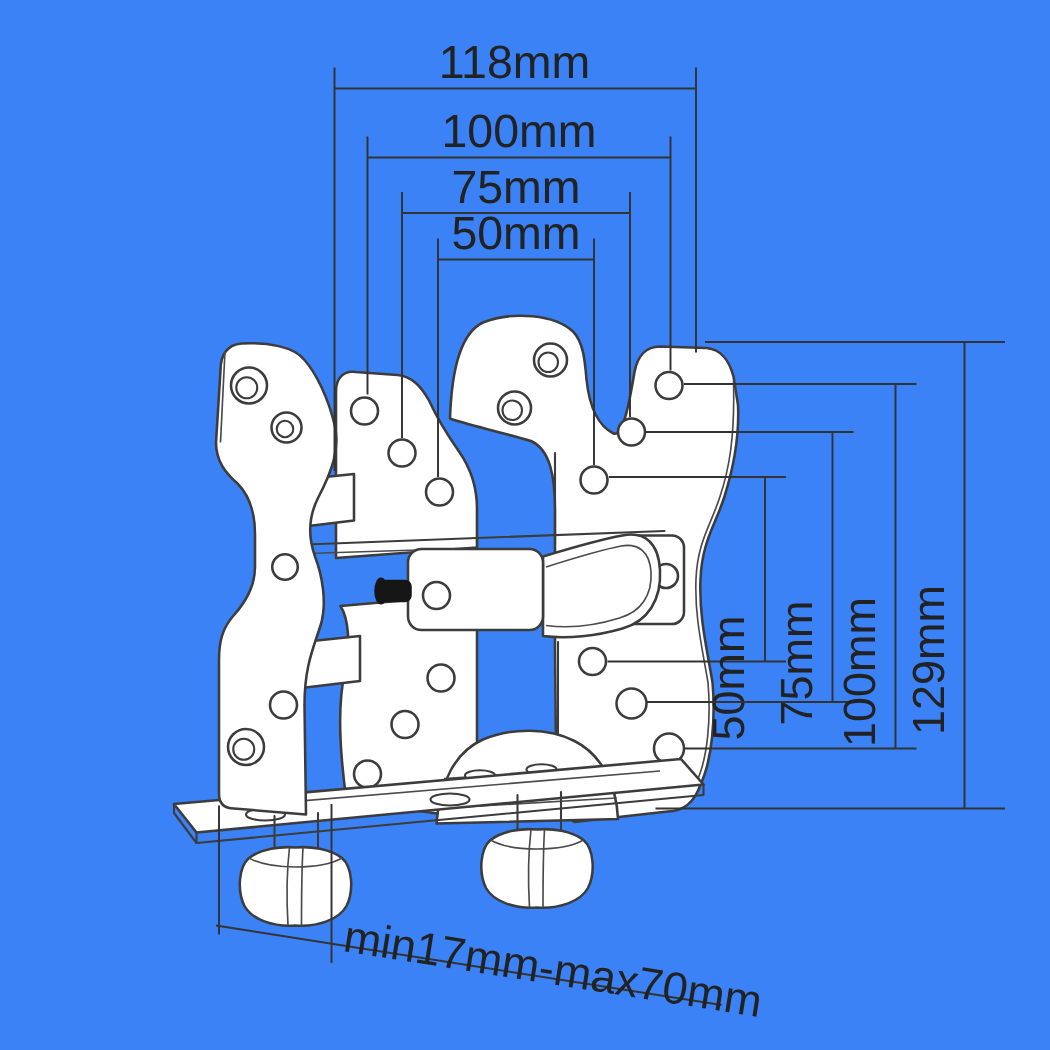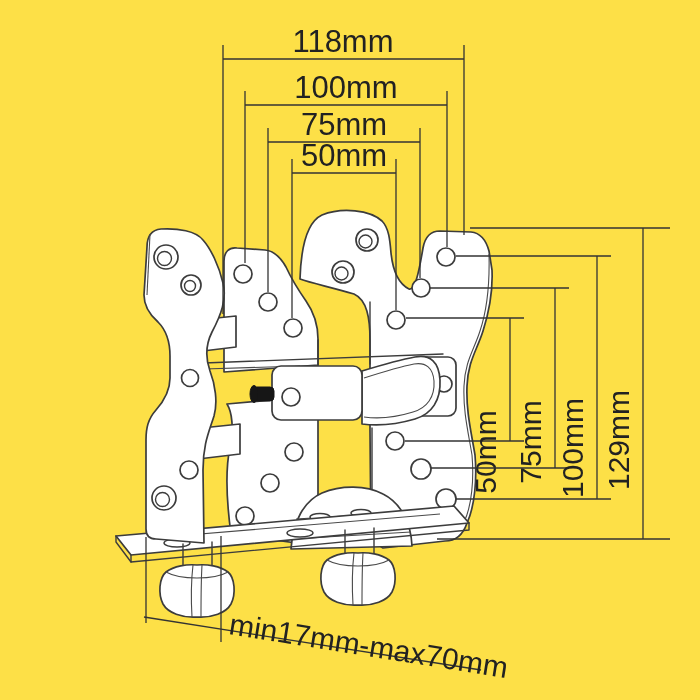--- a/index.html
+++ b/index.html
@@ -1,16 +1,16 @@
 <!DOCTYPE html>
 <html><head>
 <meta charset="utf-8">
 <style>
   html,body{margin:0;padding:0;background:#ffffff;width:700px;height:700px;overflow:hidden;}
-  .stage{position:relative;width:700px;height:700px;background:#fde047;font-family:"Liberation Sans",sans-serif;}
+  .stage{position:relative;width:700px;height:700px;background:#3b82f6;font-family:"Liberation Sans",sans-serif;}
   svg{display:block}
   .plate{fill:#ffffff;stroke:#3c3c3c;stroke-width:1.7;stroke-linejoin:round;}
   .edge{fill:none;stroke:#3c3c3c;stroke-width:1.4;stroke-linejoin:round;stroke-linecap:round;}
   .thin{fill:none;stroke:#4a4a4a;stroke-width:1.1;}
   .hole{fill:#ffffff;stroke:#3c3c3c;stroke-width:1.7;}
   .holeInner{fill:#ffffff;stroke:#3c3c3c;stroke-width:1.4;}
   .pin{fill:#161616;stroke:#161616;}
   .dim{stroke:#333333;stroke-width:1.3;fill:none;stroke-linecap:butt;}
   .dimText{fill:#222222;font-size:31px;font-family:"Liberation Sans",sans-serif;}
   .dimTextSide{fill:#222222;font-size:30px;font-family:"Liberation Sans",sans-serif;}

